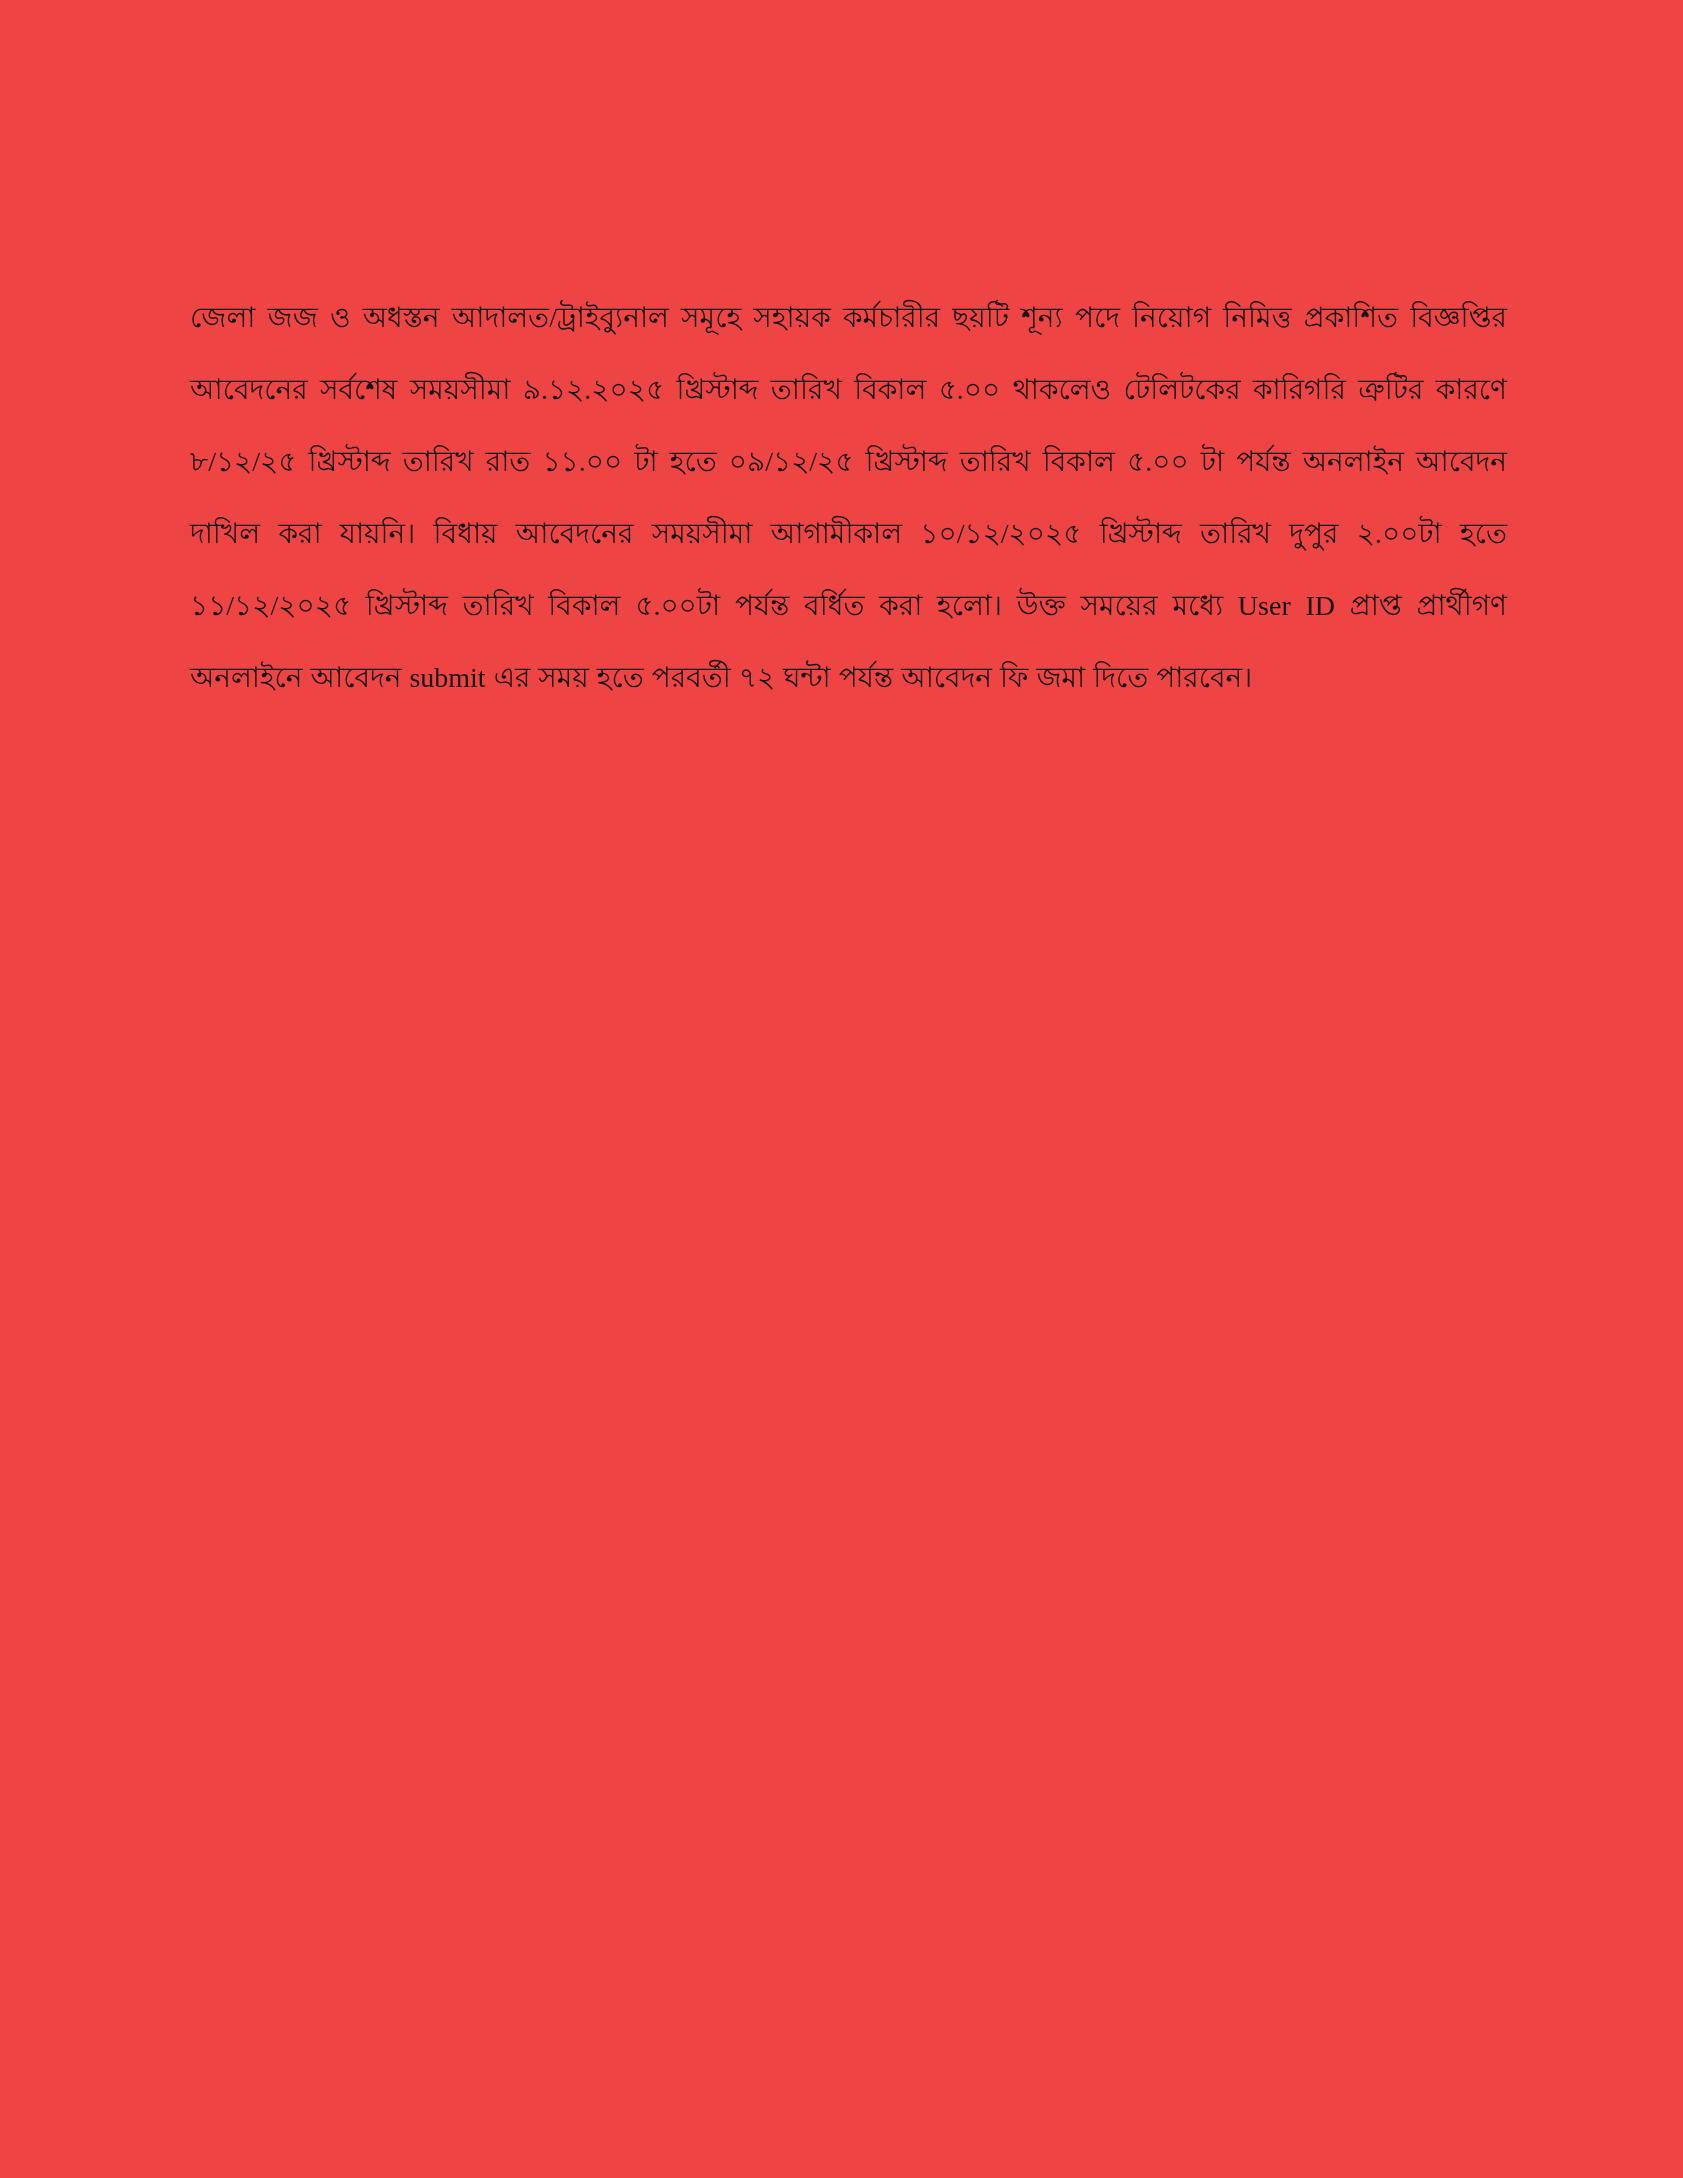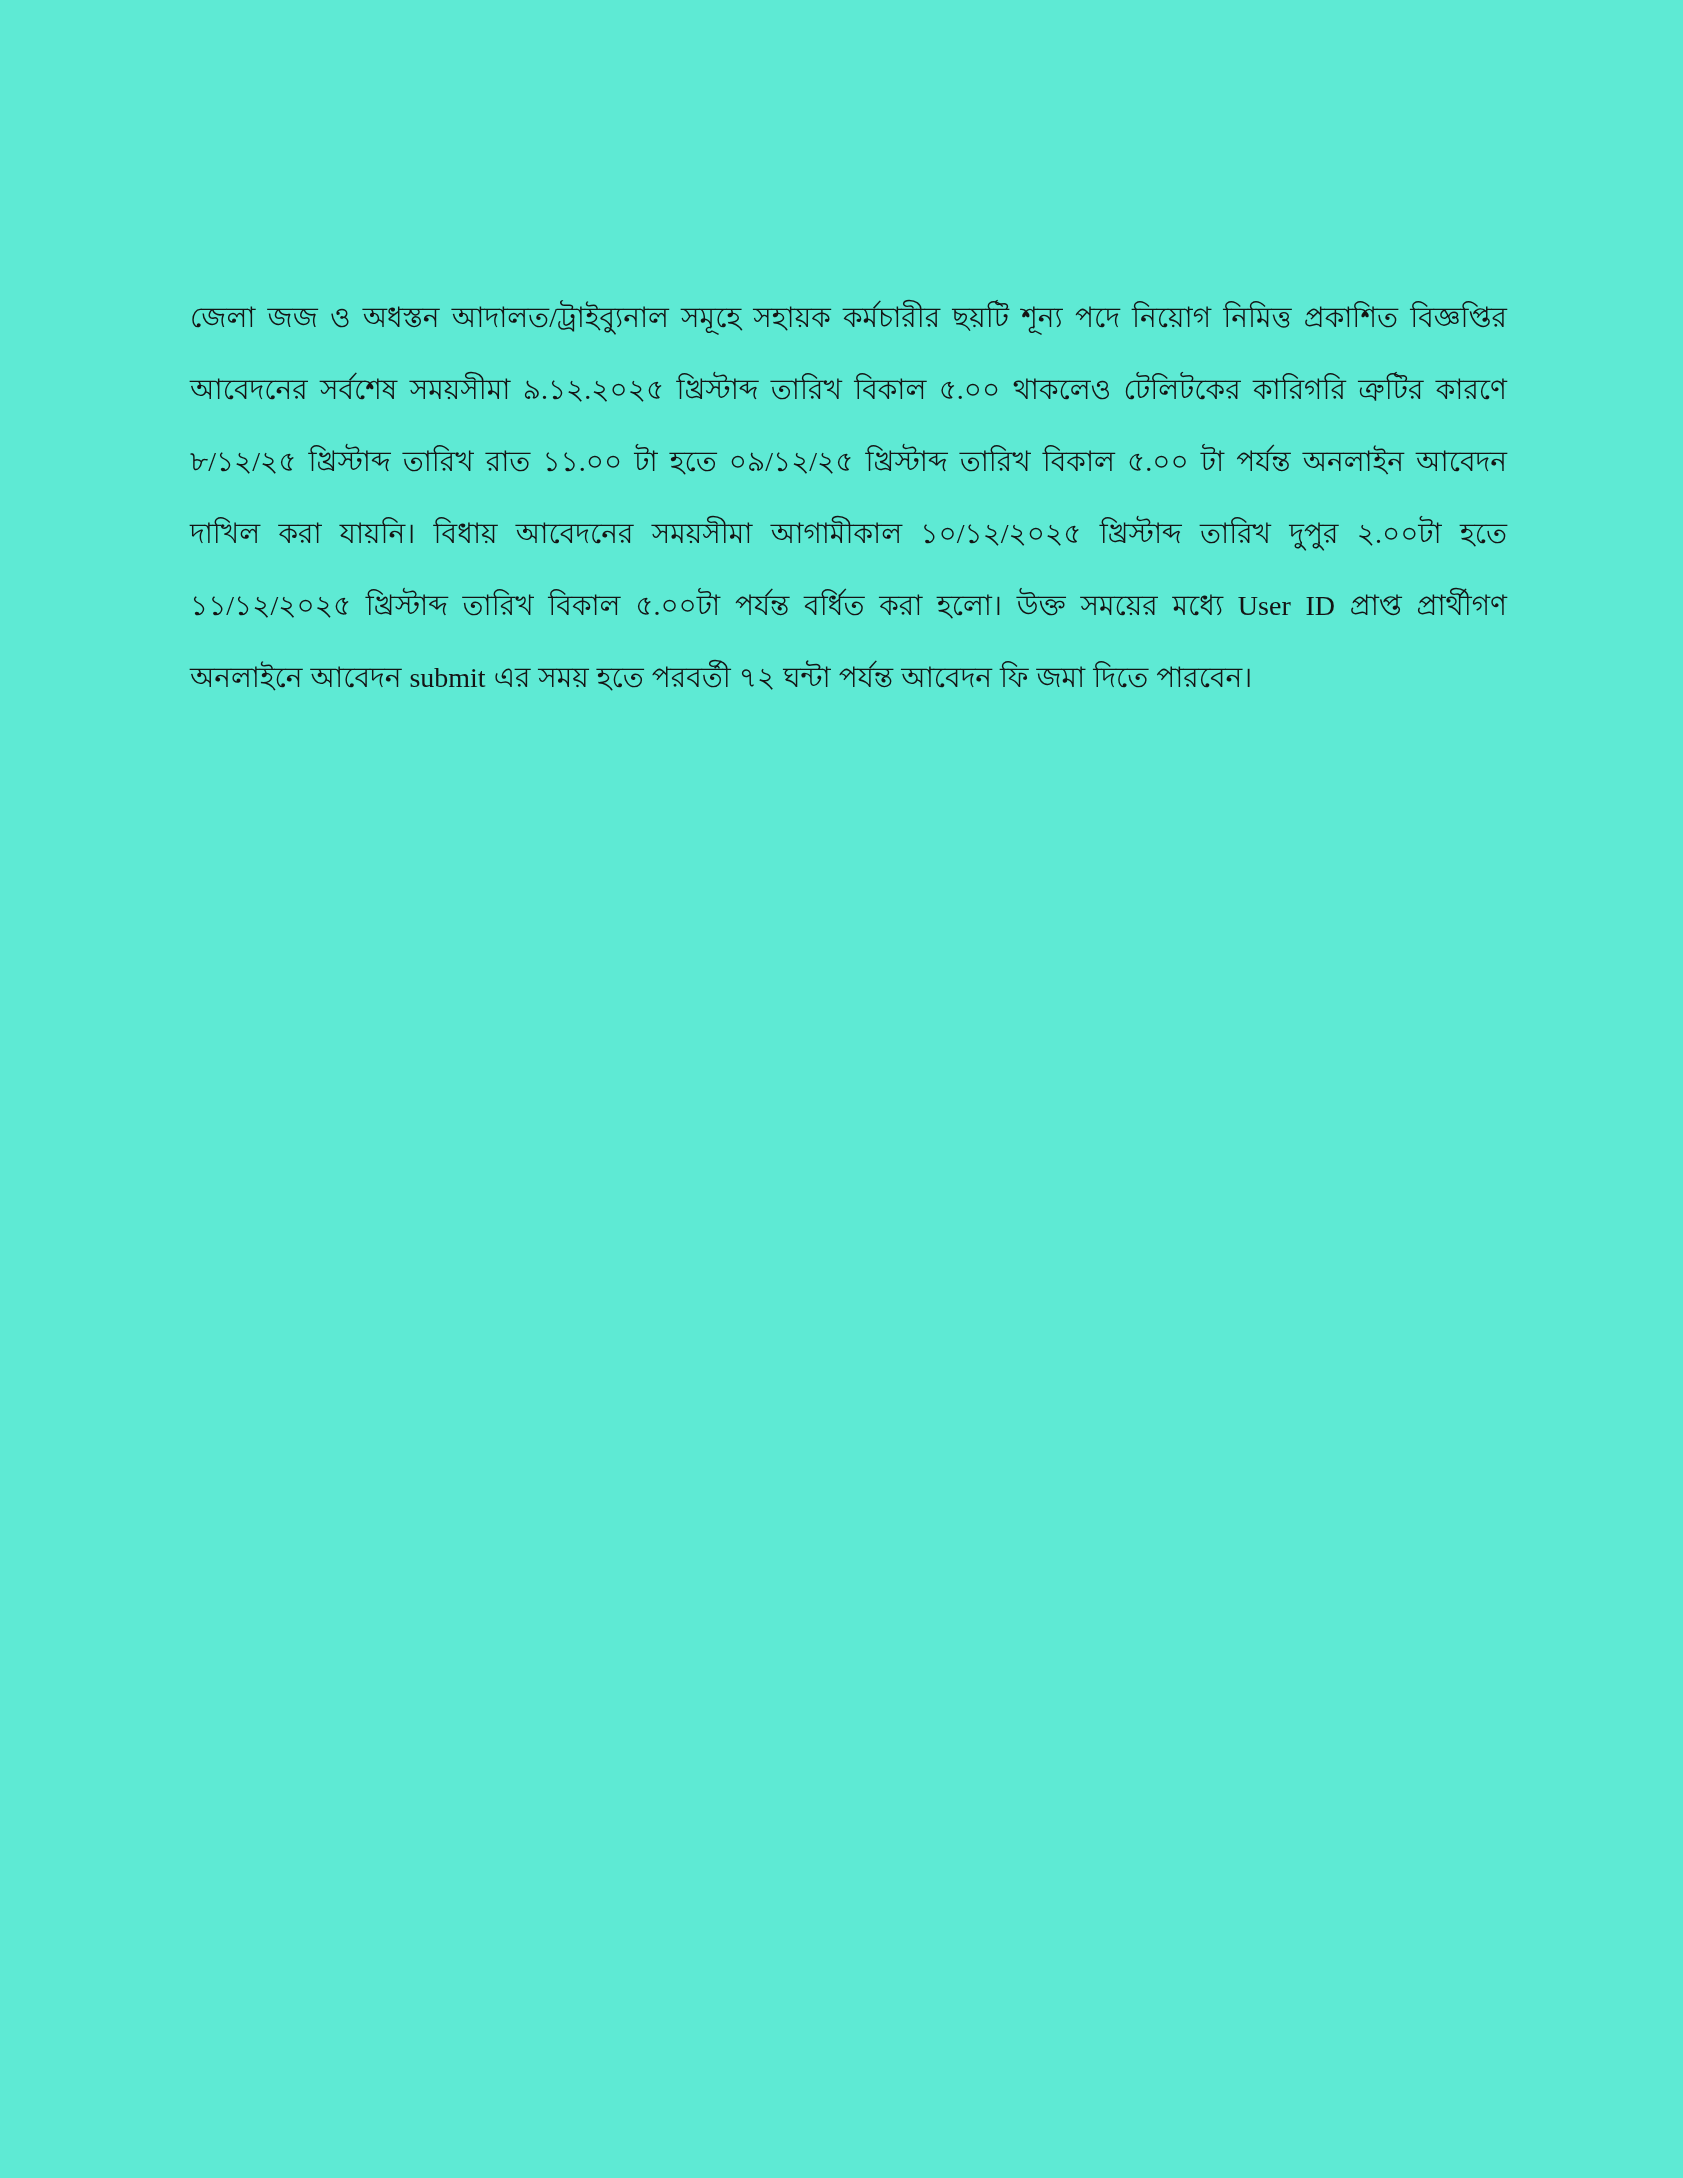--- a/index.html
+++ b/index.html
@@ -13,21 +13,21 @@
     height: 2178px;
     font-family: "Liberation Serif", "DejaVu Serif", serif;
     color: #1a1a1a;
     -webkit-font-smoothing: antialiased;
   }
   .page {
     position: relative;
     box-sizing: border-box;
     width: 1683px;
     height: 2178px;
-    background: #5eead4;
+    background: #ef4444;
     padding: 282px 176px 0 190px;
   }
   .notice-body {
     font-size: 28px;
     line-height: 72px;
     text-align: justify;
     text-justify: inter-word;
     word-spacing: 1px;
     color: #141414;
   }

